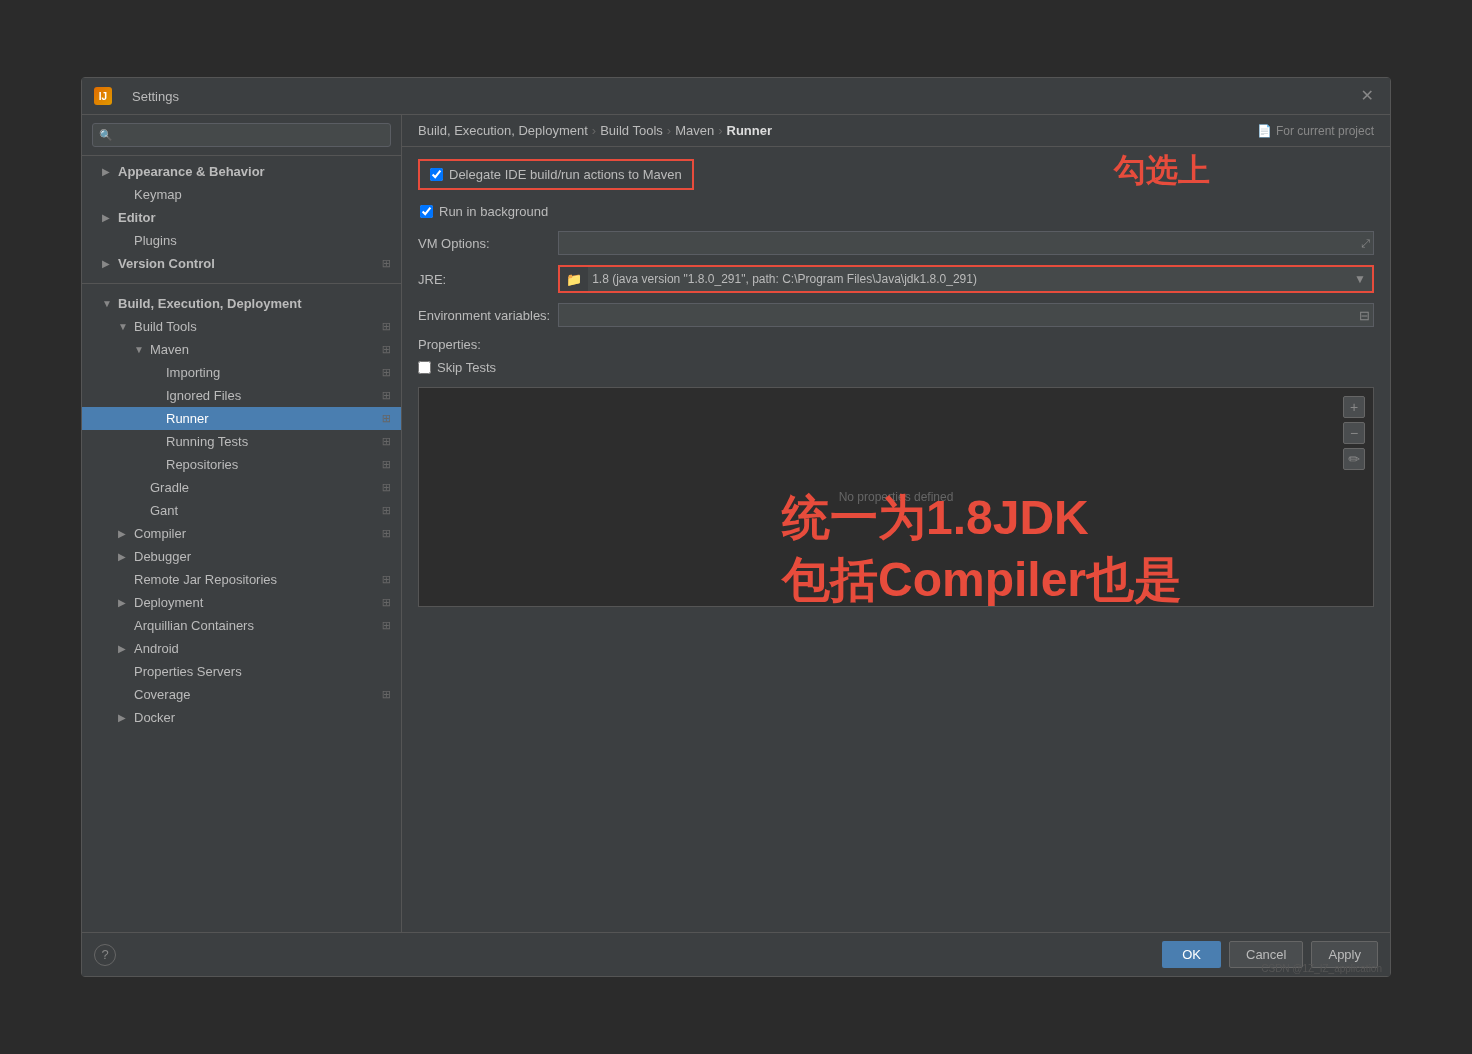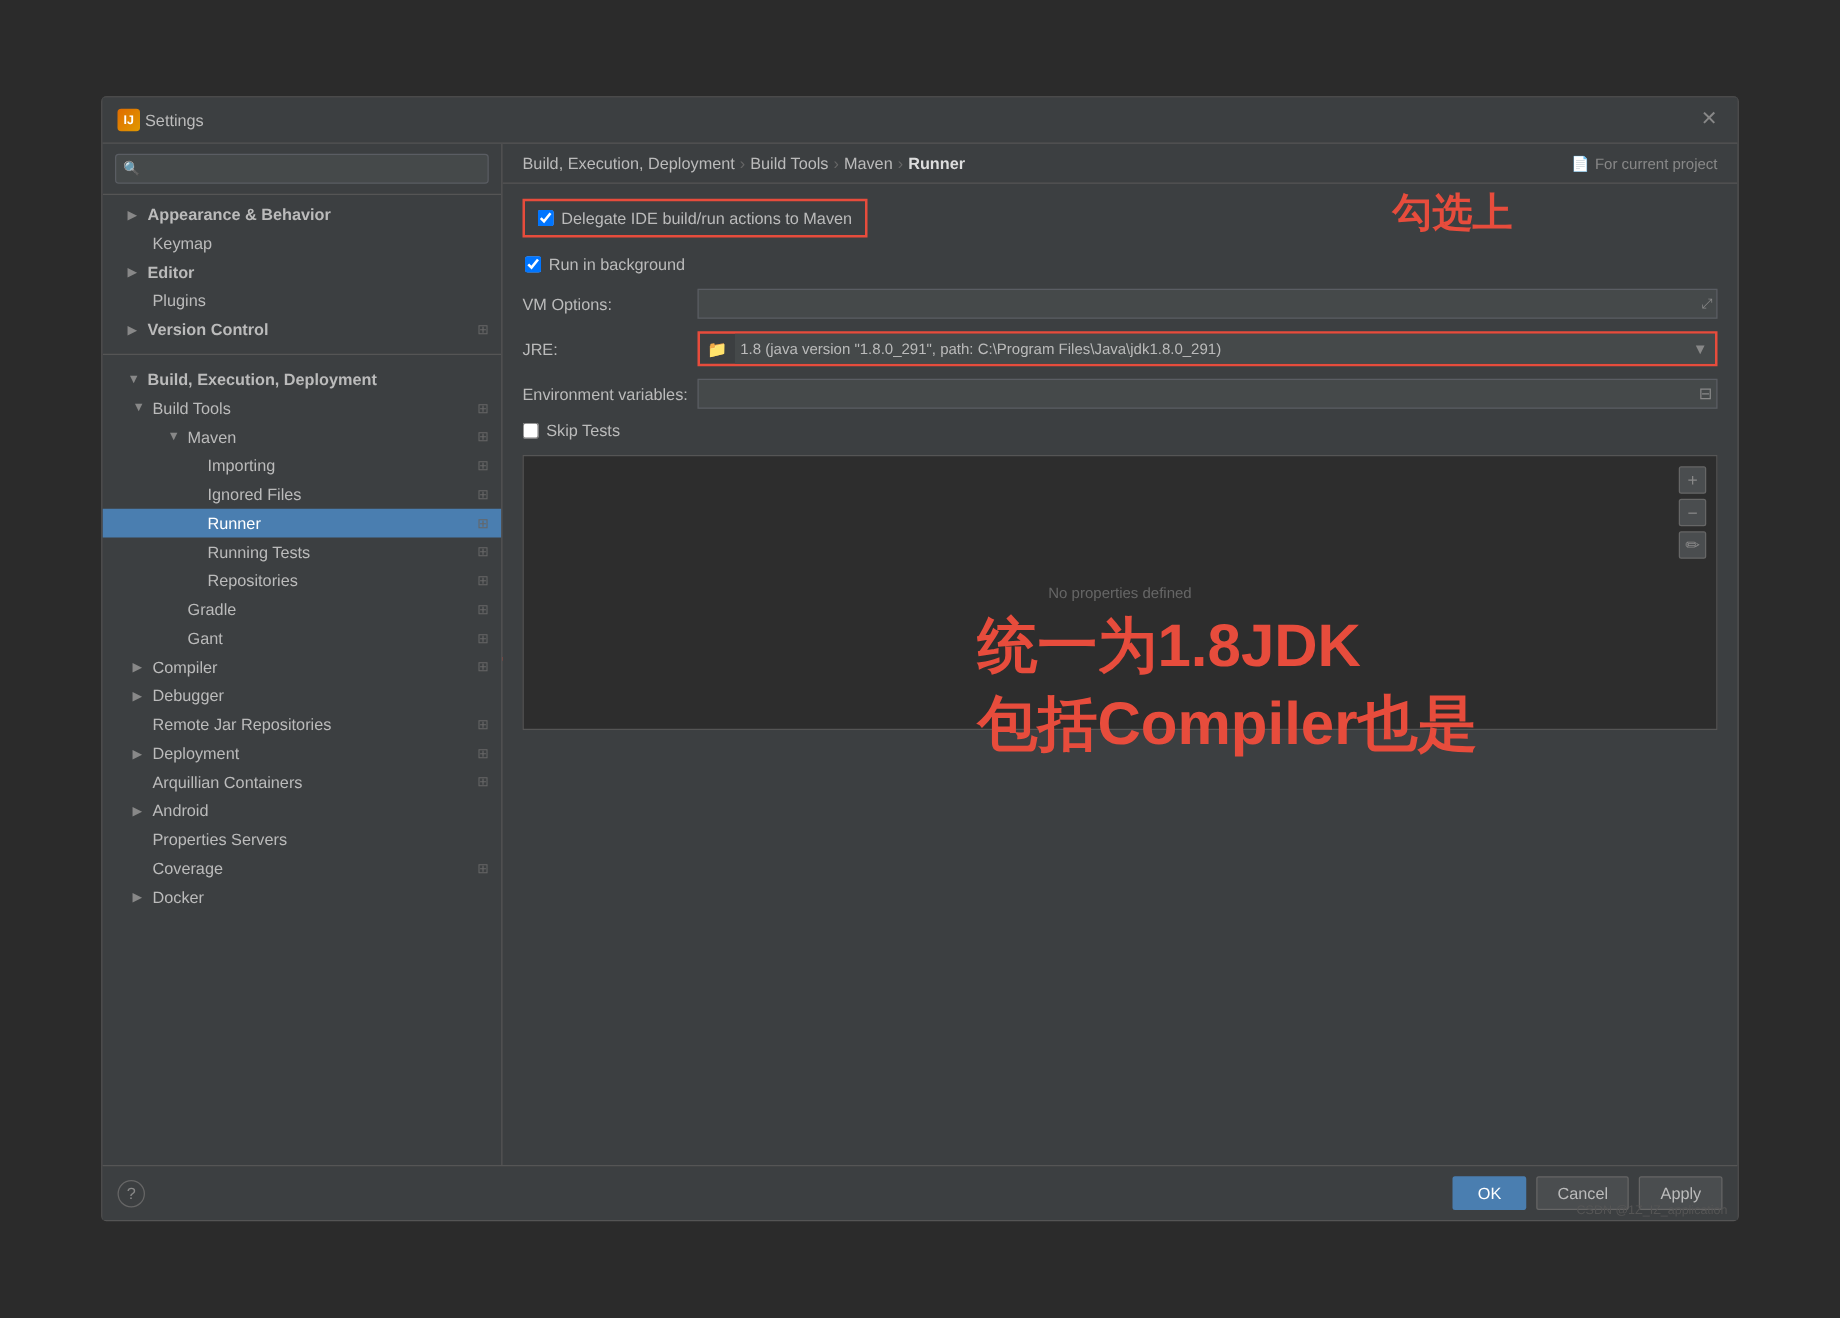--- a/index.html
+++ b/index.html
@@ -30,21 +30,21 @@
       align-items: center;
       justify-content: space-between;
       padding: 8px 12px;
       background: #3c3f41;
       border-bottom: 1px solid #555;
       flex-shrink: 0;
     }
     .title-bar-left {
       display: flex;
       align-items: center;
-      gap: 4px;
+      gap: 20px;
     }
     .app-icon {
       width: 18px;
       height: 18px;
       background: linear-gradient(135deg, #e06c00, #e09900);
       border-radius: 3px;
       display: flex;
       align-items: center;
       justify-content: center;
       font-size: 10px;
@@ -122,21 +122,21 @@
       color: #888;
       flex-shrink: 0;
     }
     .nav-item .label { flex: 1; }
     .nav-item .copy-icon {
       font-size: 11px;
       color: #666;
       margin-left: 4px;
     }
     .indent-1 { padding-left: 20px; }
-    .indent-2 { padding-left: 24px; }
+    .indent-2 { padding-left: 36px; }
     .indent-3 { padding-left: 52px; }
     .indent-4 { padding-left: 68px; }
     
     .main-content {
       flex: 1;
       display: flex;
       flex-direction: column;
       overflow: hidden;
     }
     .breadcrumb-bar {
@@ -586,20 +586,21 @@
 
         <div class="field-row">
           <span class="field-label">Environment variables:</span>
           <div class="env-wrapper">
             <input type="text" class="env-input" style="">
             <span class="env-icon">⊟</span>
           </div>
         </div>
 
         <div class="properties-section">
+          <div class="properties-label">Properties:</div>
           <div class="skip-tests-row">
             <input type="checkbox" style="">
             <label>Skip Tests</label>
           </div>
           <div class="properties-area" style="min-height:220px; position:relative;">
             <span class="no-properties-text">No properties defined</span>
             <div class="properties-actions">
               <button class="prop-btn">+</button>
               <button class="prop-btn">−</button>
               <button class="prop-btn">✏</button>

